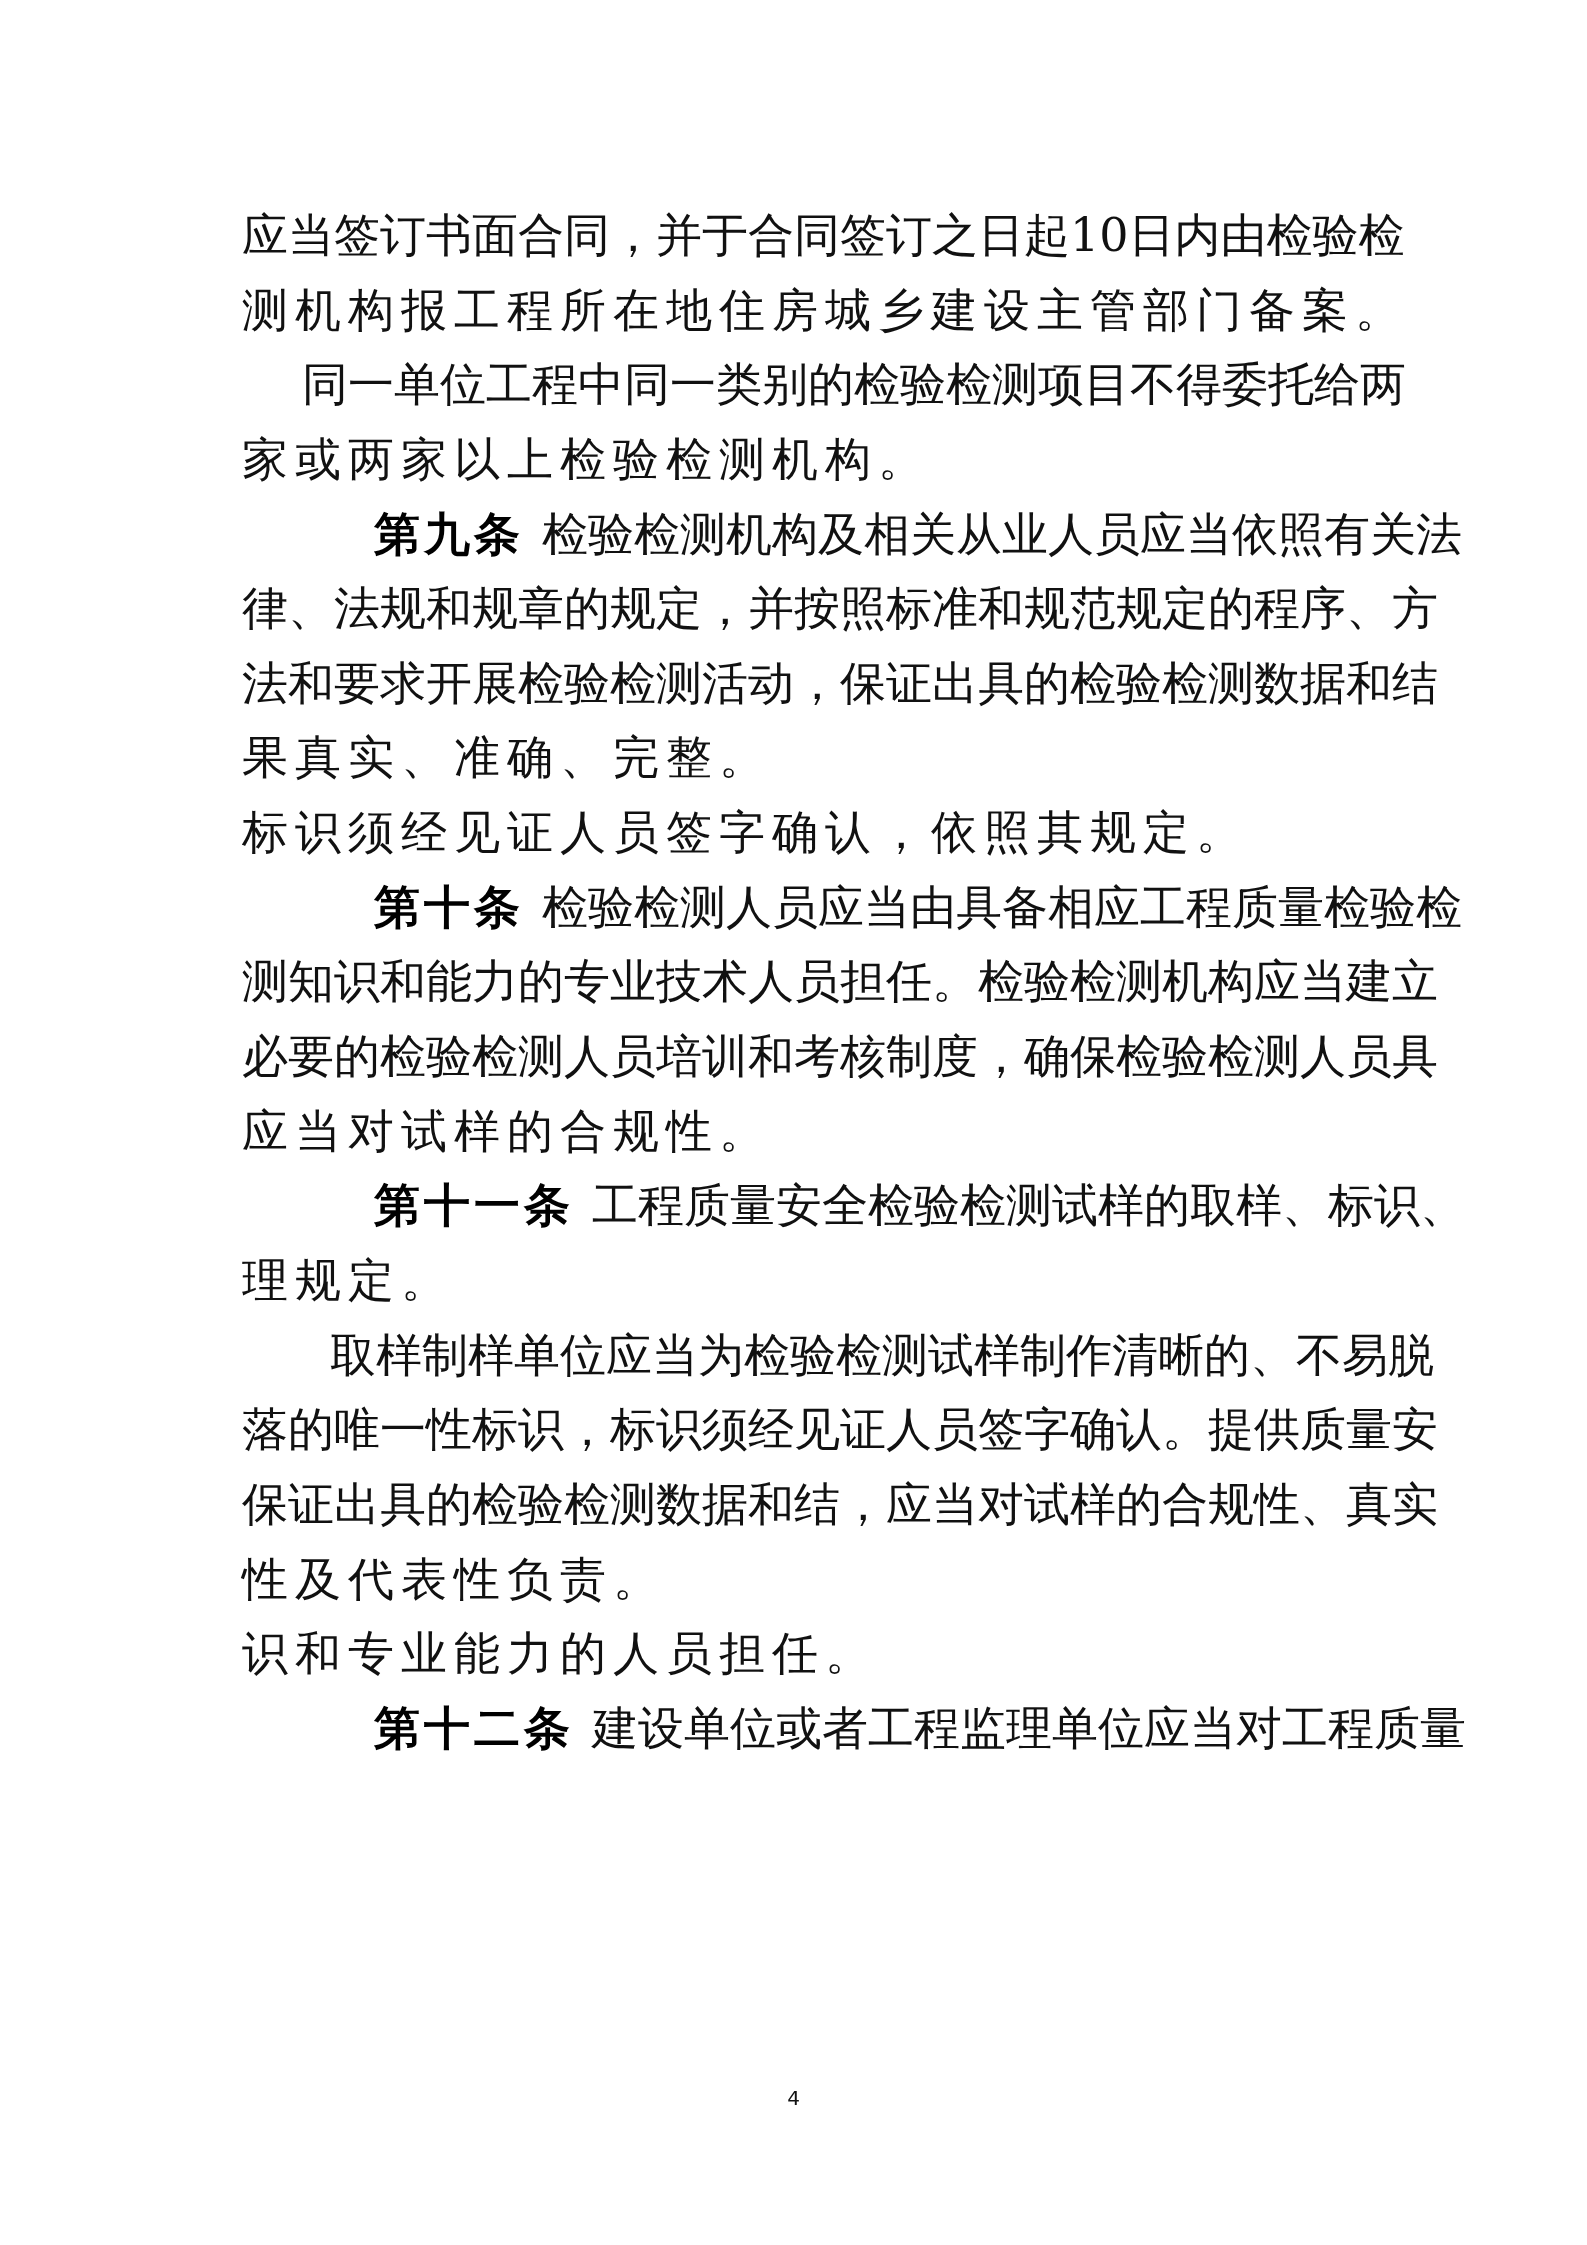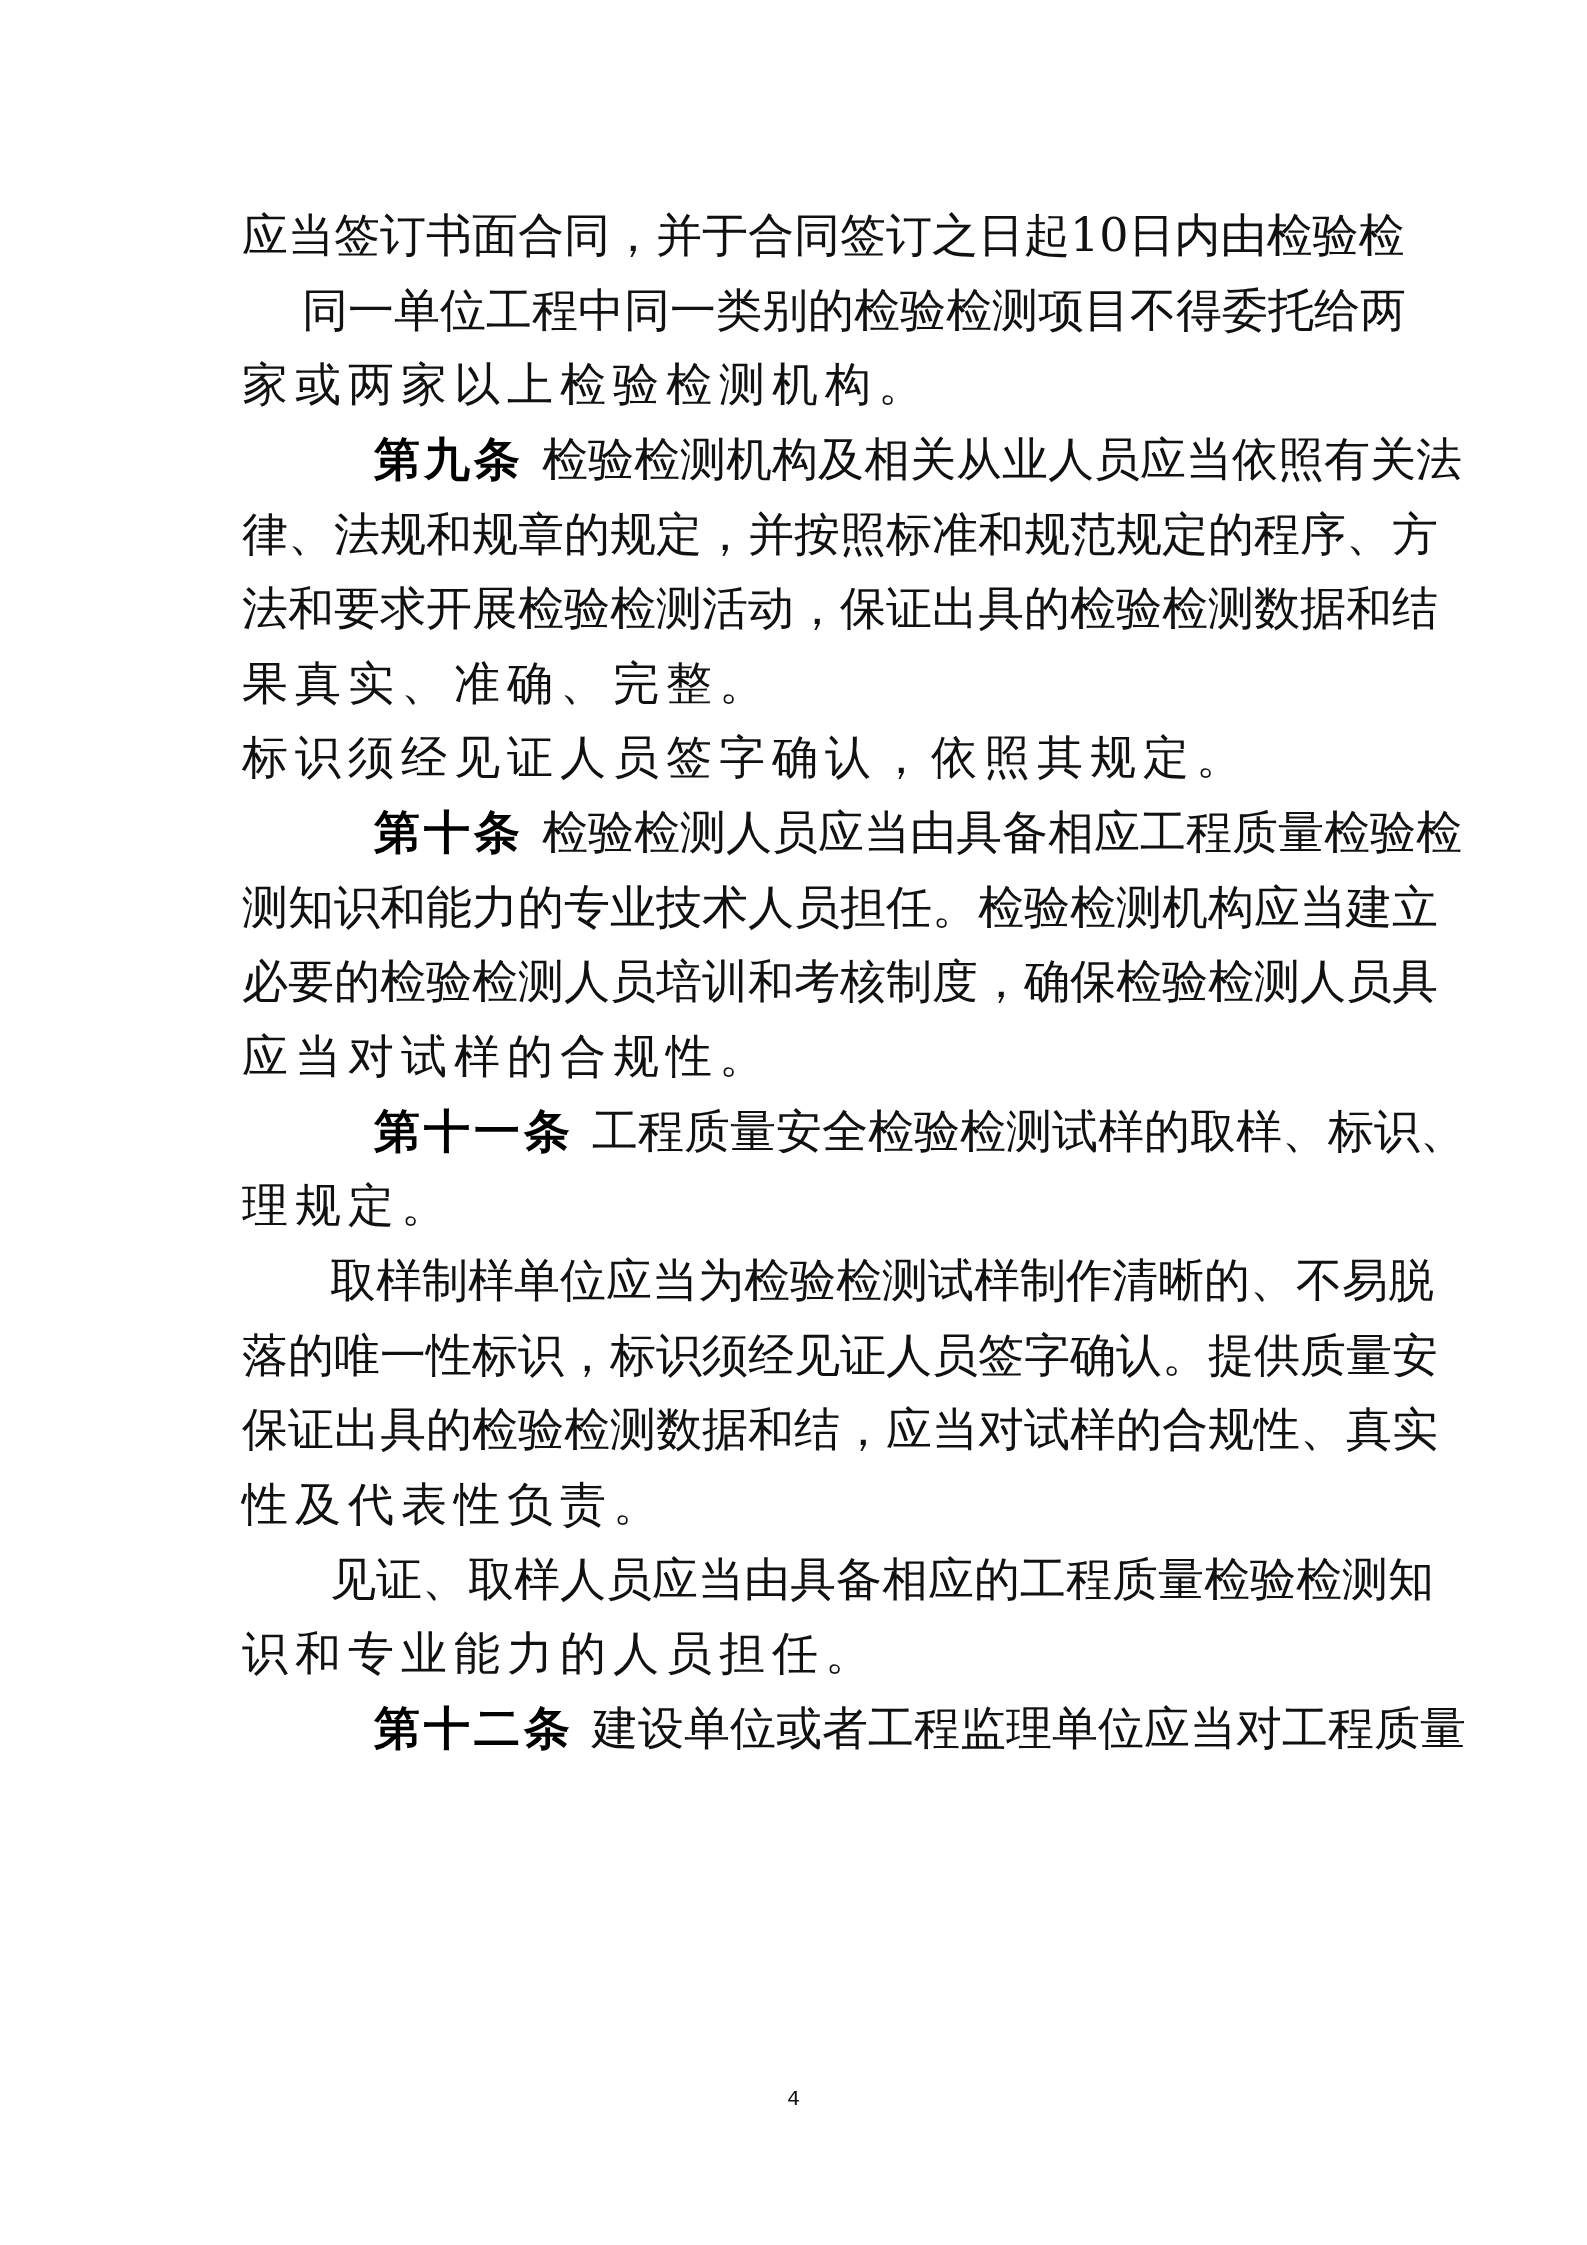--- a/index.html
+++ b/index.html
@@ -62,20 +62,21 @@
       font-size: 20px;
       color: #111111;
     }
   </style>
 </head>
 <body>
 
 <div class="page">
   <div class="body-text">
     <div class="line">应当签订书面合同，并于合同签订之日起10日内由检验检</div>
+    <div class="line last">测机构报工程所在地住房城乡建设主管部门备案。</div>
 
     <div class="line indent-sm">同一单位工程中同一类别的检验检测项目不得委托给两</div>
     <div class="line last">家或两家以上检验检测机构。</div>
 
     <div class="line indent"><span class="article-no">第九条</span><span>检验检测机构及相关从业人员应当依照有关法</span></div>
     <div class="line">律、法规和规章的规定，并按照标准和规范规定的程序、方</div>
     <div class="line">法和要求开展检验检测活动，保证出具的检验检测数据和结</div>
     <div class="line last">果真实、准确、完整。</div>
 
     <div class="line last">标识须经见证人员签字确认，依照其规定。</div>
@@ -86,20 +87,19 @@
     <div class="line last">应当对试样的合规性。</div>
 
     <div class="line indent"><span class="article-no">第十一条</span><span>工程质量安全检验检测试样的取样、标识、</span></div>
     <div class="line last">理规定。</div>
 
     <div class="line indent">取样制样单位应当为检验检测试样制作清晰的、不易脱</div>
     <div class="line">落的唯一性标识，标识须经见证人员签字确认。提供质量安</div>
     <div class="line">保证出具的检验检测数据和结，应当对试样的合规性、真实</div>
     <div class="line last">性及代表性负责。</div>
 
-    <div class="line indent">见证、取样人员应当由具备相应的工程质量检验检测知</div>
     <div class="line last">识和专业能力的人员担任。</div>
 
     <div class="line indent"><span class="article-no">第十二条</span><span>建设单位或者工程监理单位应当对工程质量</span></div>
   </div>
 
   <div class="page-number">4</div>
 </div>
 
 </body></html>

